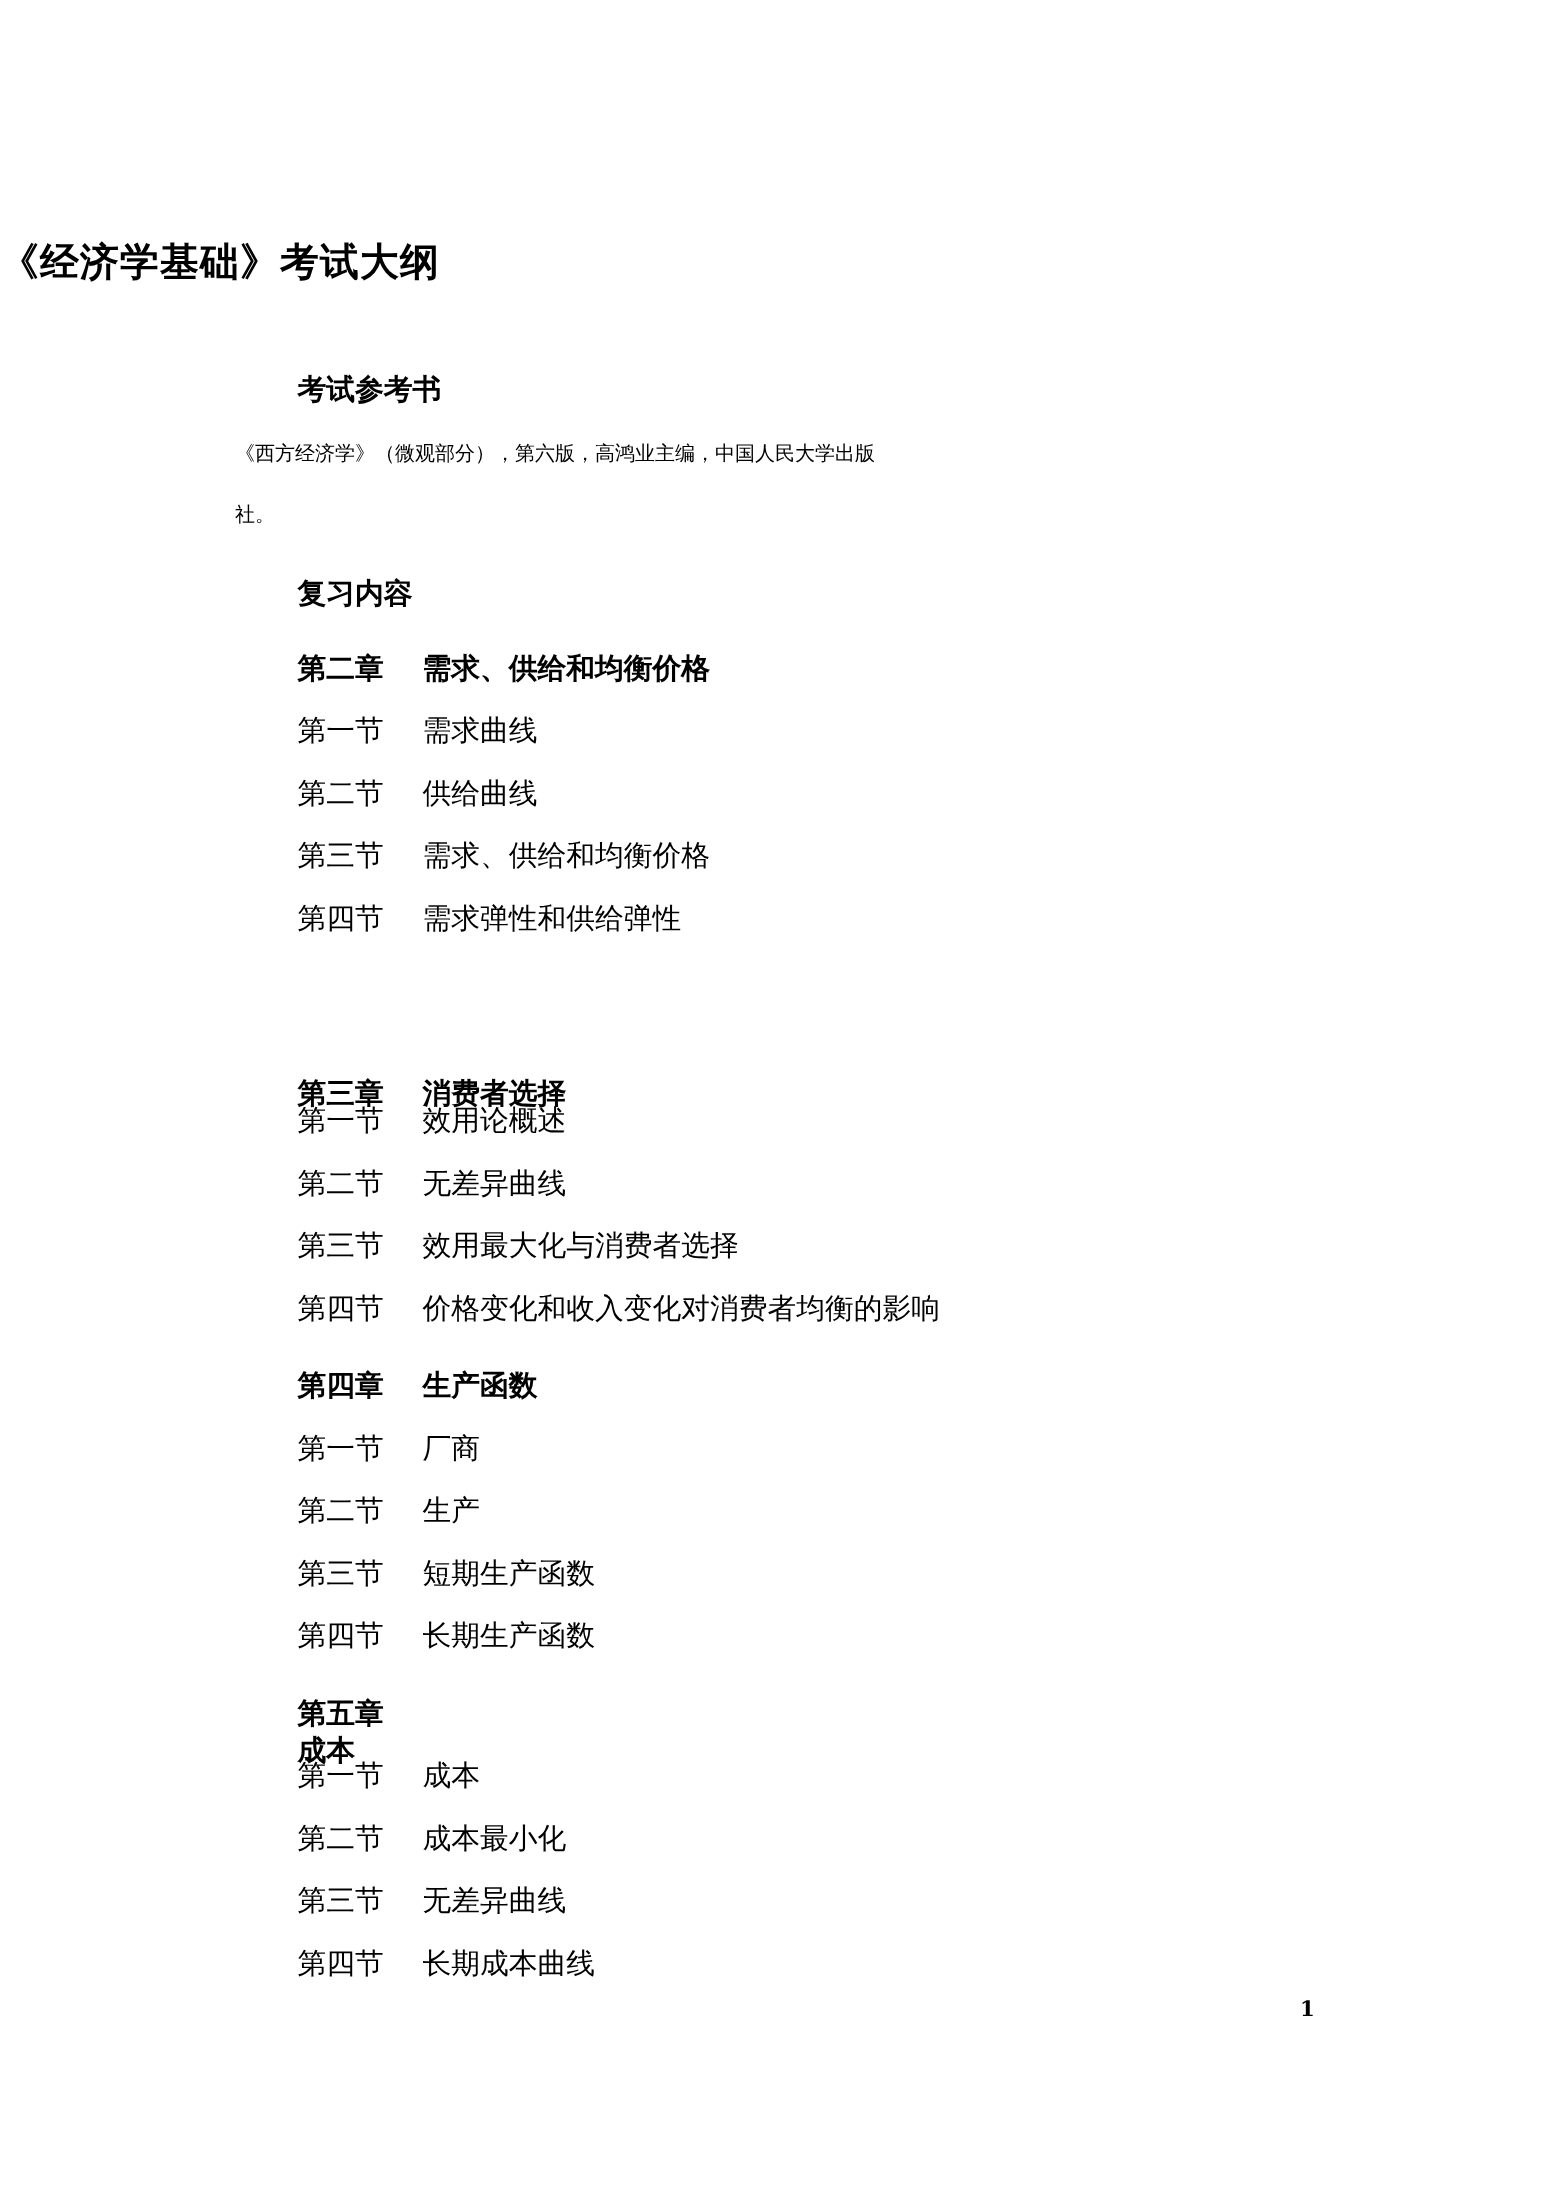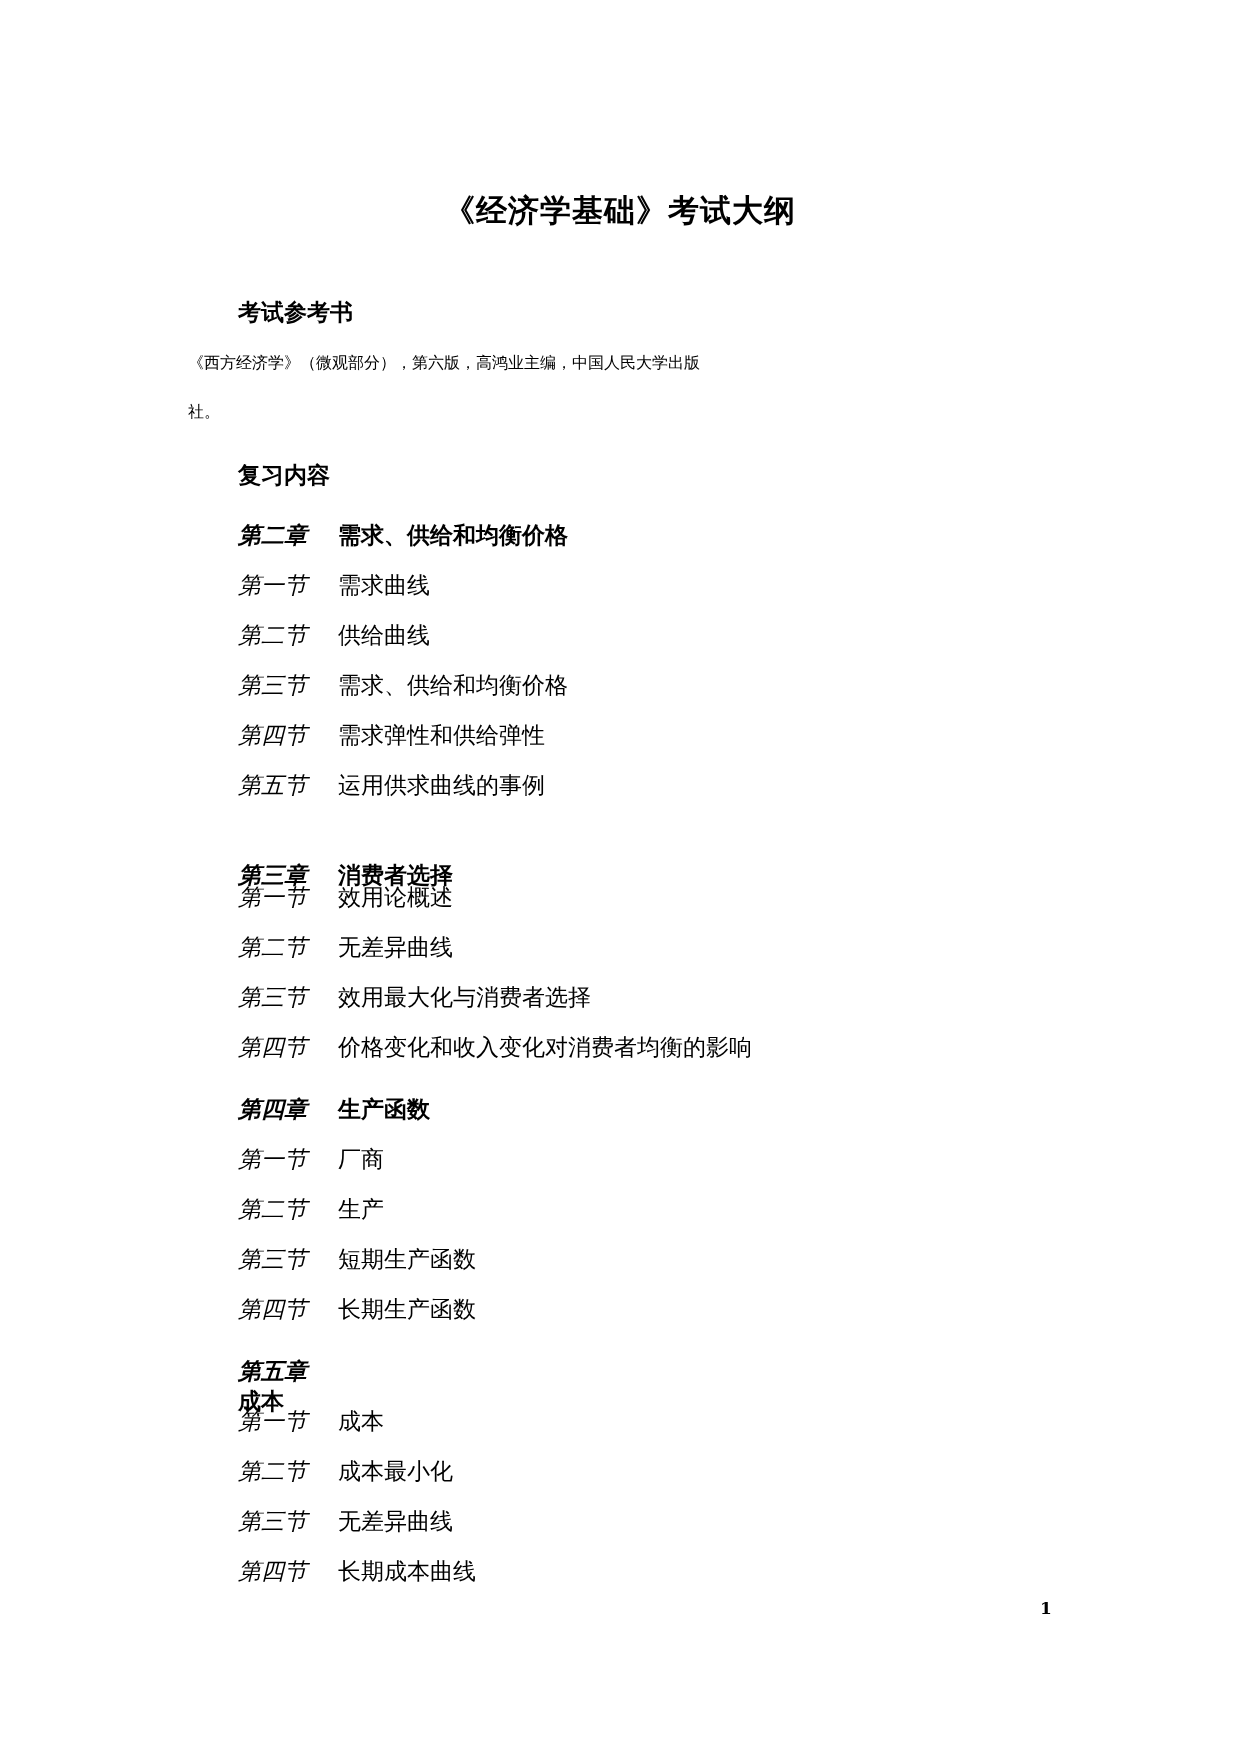--- a/index.html
+++ b/index.html
@@ -20,21 +20,20 @@
       left: 0; top: 0;
       width: 1240px;
       height: 1754px;
       background: #ffffff;
     }
     .title {
       position: absolute;
       top: 190px;
       left: 0;
       width: 1240px;
-      text-align: center;
       font-family: "DejaVu Sans", "Liberation Sans", sans-serif;
       font-weight: bold;
       font-size: 31px;
       line-height: 40px;
       letter-spacing: 1px;
     }
     .section-heading {
       position: absolute;
       left: 238px;
       font-family: "DejaVu Sans", "Liberation Sans", sans-serif;
@@ -52,21 +51,20 @@
       position: absolute;
       left: 238px;
       font-size: 23px;
       line-height: 30px;
       white-space: nowrap;
       display: flex;
     }
     .entry .num {
       display: inline-block;
       width: 100px;
-      font-style: italic;
     }
     .entry.chapter {
       font-family: "DejaVu Sans", "Liberation Sans", sans-serif;
       font-weight: bold;
     }
     .page-number {
       position: absolute;
       left: 1040px;
       top: 1598px;
       font-family: "DejaVu Serif", "Liberation Serif", serif;
@@ -101,24 +99,20 @@
     <span class="num">第二节</span>
     <span>供给曲线</span>
   </div>
   <div class="entry" style="top:670px;">
     <span class="num">第三节</span>
     <span>需求、供给和均衡价格</span>
   </div>
   <div class="entry" style="top:720px;">
     <span class="num">第四节</span>
     <span>需求弹性和供给弹性</span>
-  </div>
-  <div class="entry" style="top:770px;">
-    <span class="num">第五节</span>
-    <span>运用供求曲线的事例</span>
   </div>
 
   <div class="entry chapter" style="top:832px;margin-top:28px;">
     <span class="num">第三章</span>
     <span>消费者选择</span>
   </div>
   <div class="entry" style="top:882px;">
     <span class="num">第一节</span>
     <span>效用论概述</span>
   </div>

